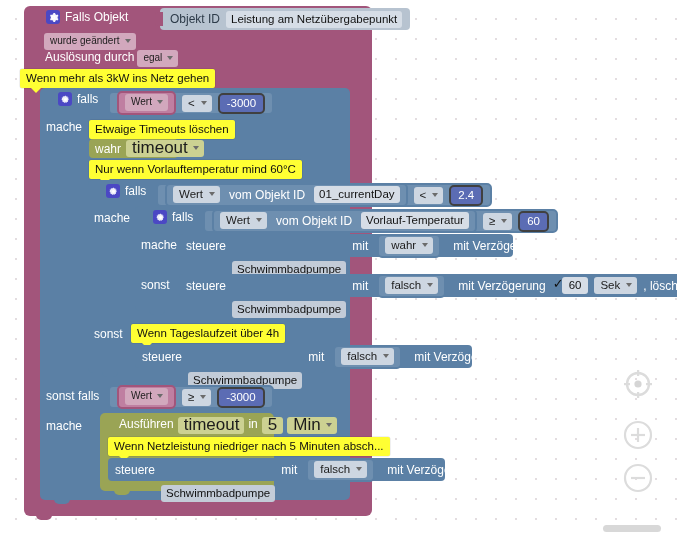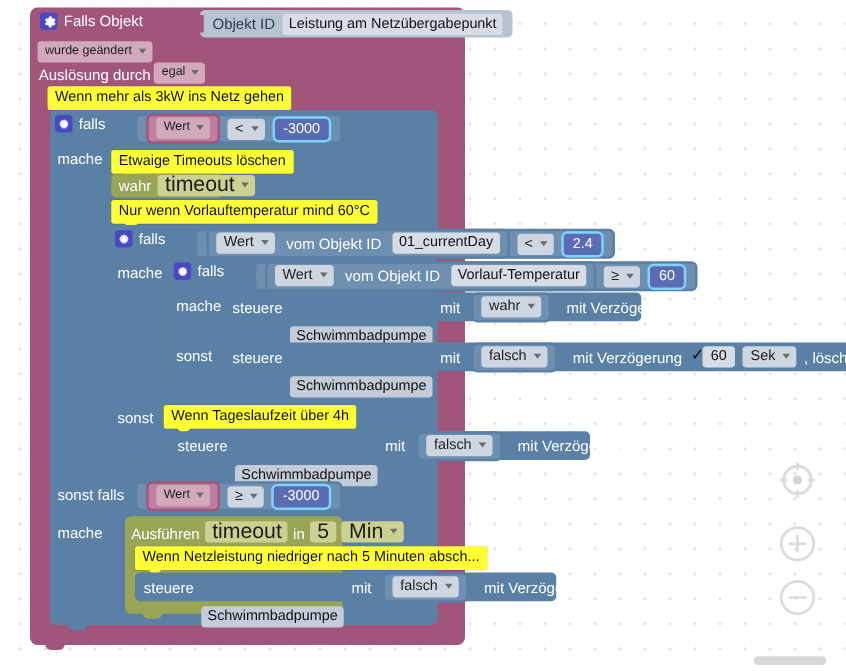--- a/index.html
+++ b/index.html
@@ -88,21 +88,21 @@
   }
   .fld-dark { background:#c3ccd8;margin-top:48px; }
   .caret {
     width:0;height:0;border-left:3.5px solid transparent;
     border-right:3.5px solid transparent;border-top:4px solid #6b6b6b;
     display:inline-block; margin-left:1px;
   }
   
   .num {
     display:inline-flex;align-items:center;justify-content:center;
-    background:#5b6cb4;border:2px solid #7dd3fc;
+    background:#5b6cb4;border:2px solid #404040;
     border-radius:5px;color:#fff;font-size:11.5px;
     padding:0px 7px 1px 7px; line-height:16px; white-space:nowrap;
   }
   
   .numflat{
     display:inline-flex;align-items:center;justify-content:center;
     background:#d6dde6;color:#111;border-radius:3px;
     padding:1px 7px 2px 7px;font-size:11.5px;line-height:14px;
   }
   
@@ -128,21 +128,21 @@
   }
   
   .gear{
     display:inline-flex;align-items:center;justify-content:center;
     width:14px;height:14px;background:#4b48c4;border-radius:3px;
     vertical-align:-3px;
   }
   .gear svg{display:block;}
 
   
-  .row{ display:flex;align-items:flex-end;gap:5px; position:absolute; }
+  .row{ display:flex;align-items:flex-start;gap:5px; position:absolute;margin-left:14px; }
 
   
   .zoomctl{ position:absolute; }
   .zoomctl svg{ display:block; }
 
   
   .hscroll{
     position:absolute; background:#d8d8d8; border-radius:4px; height:7px;
   }
 </style>
@@ -180,21 +180,21 @@
   </div>
 
   <div class="row" style="left:31px; top:50px; gap:3px;">
     <span class="lbl">Auslösung durch</span>
     <span class="dd">
       <span>egal</span>
         <i class="caret"></i>
     </span>
   </div>
 
-  <div class="note" style="left:38px; top:69px;">Wenn mehr als 3kW ins Netz gehen</div>
+  <div class="note" style="left:20px; top:69px;">Wenn mehr als 3kW ins Netz gehen</div>
 
   <div class="blk blue" style="left:40px; top:88px; width:310px; height:412px; border-radius:5px;"></div>
 
   <div class="blue" style="position:absolute; left:54px; top:496px; width:16px; height:8px; border-radius:0 0 5px 5px;"></div>
 
   <div class="row" style="left:44px; top:92px;">
     <span class="gear">
       <svg width="11" height="11" viewBox="0 0 24 24" fill="#ffffff">
         <circle cx="12" cy="12" r="3.2"></circle>
         <path d="M12 3l1.4 2.3 2.6-.6.4 2.7 2.6.9-1.3 2.4 1.7 2.1-2.2 1.6.4 2.7-2.7.1-1.2 2.4-2.3-1.4-2.3 1.4-1.2-2.4-2.7-.1.4-2.7L3 12.8l1.7-2.1L3.4 8.3 6 7.4l.4-2.7 2.6.6z" opacity=".9"></path>

